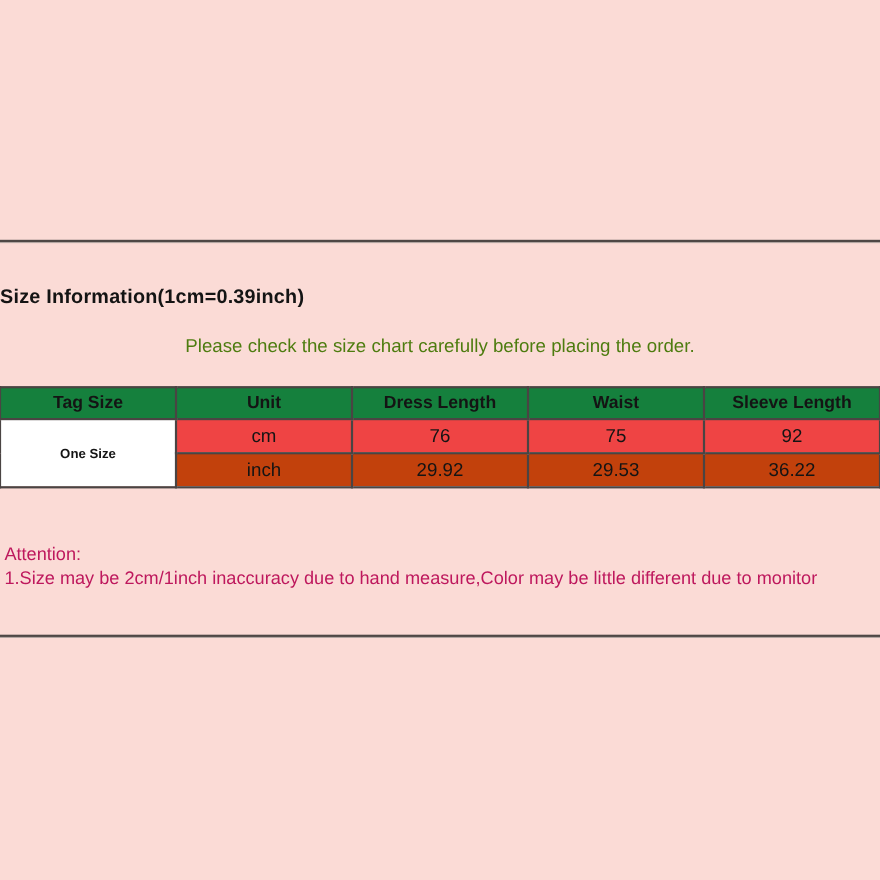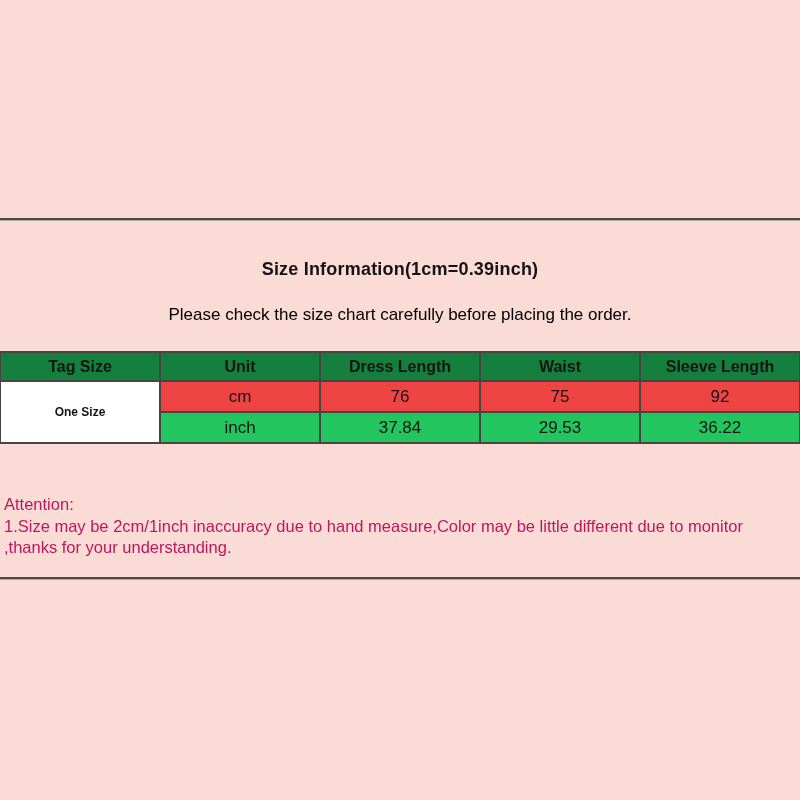--- a/index.html
+++ b/index.html
@@ -14,28 +14,28 @@
   .divider {
     position: absolute; left: 0; width: 800px; height: 2px;
     background: #4e4745;
     box-shadow: 0 1px 0 rgba(166, 156, 153, 0.85);
   }
   .divider.top { top: 218px; }
   .divider.bottom { top: 577px; }
 
   .title {
     position: absolute; top: 259px; left: 0; width: 800px;
-    margin: 0; text-align: center;
+    margin: 0; 
     font-size: 18px; font-weight: bold; color: #141414;
     letter-spacing: 0.2px;
   }
   .subtitle {
     position: absolute; top: 305px; left: 0; width: 800px;
     margin: 0; text-align: center;
-    font-size: 17px; font-weight: normal; color: #000000;
+    font-size: 17px; font-weight: normal; color: #4d7c0f;
   }
 
   table.size-table {
     position: absolute; top: 351px; left: -1px;
     width: 802px;
     border-collapse: collapse;
     table-layout: fixed;
   }
   .size-table th, .size-table td {
     border: 2px solid #4a4443;
@@ -50,21 +50,21 @@
     font-weight: bold;
     background: #15803d;
     color: #141414;
   }
   .size-table td {
     height: 29px;
     font-size: 17px;
     background: #ef4444;
     color: #141414;
   }
-  .size-table tr.alt td { background: #22c55e; }
+  .size-table tr.alt td { background: #c2410c; }
   .size-table td.tag {
     font-size: 12px;
     font-weight: bold;
     background: #ffffff;
   }
 
   .attention {
     position: absolute; top: 494px; left: 4px; width: 794px;
     font-size: 16.5px; line-height: 21.5px;
     color: #be185d;
@@ -92,26 +92,25 @@
   <tbody>
     <tr>
       <td class="tag" rowspan="2">One Size</td>
       <td>cm</td>
       <td>76</td>
       <td>75</td>
       <td>92</td>
     </tr>
     <tr class="alt">
       <td>inch</td>
-      <td>37.84</td>
+      <td>29.92</td>
       <td>29.53</td>
       <td>36.22</td>
     </tr>
   </tbody>
 </table>
 
 <div class="attention">
   <div>Attention:</div>
   <div>1.Size may be 2cm/1inch inaccuracy due to hand measure,Color may be little different due to monitor</div>
-  <div>,thanks for your understanding.</div>
 </div>
 
 <div class="divider bottom"></div>
 
 </body></html>

